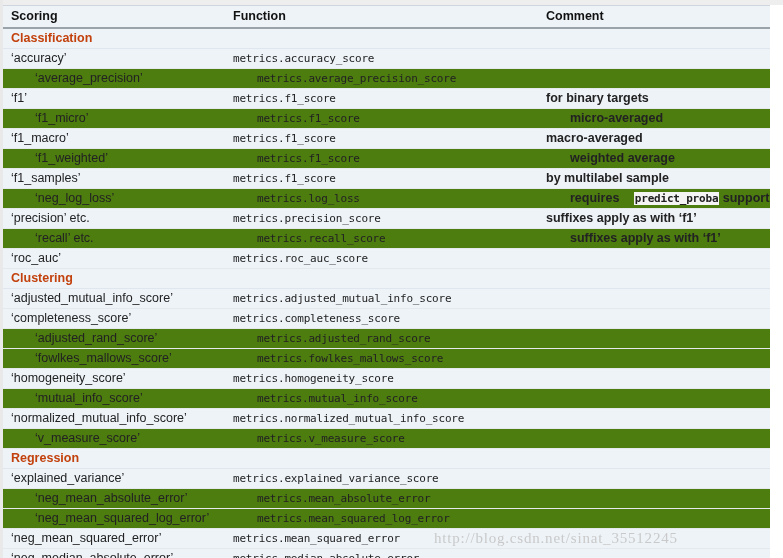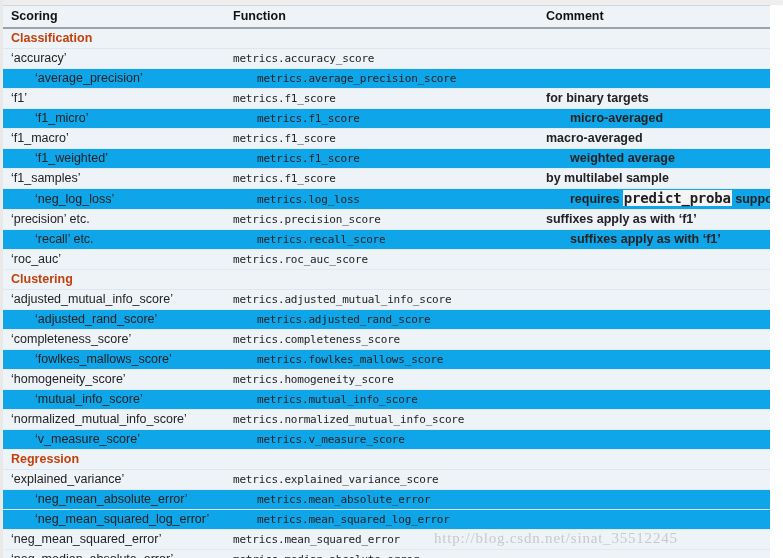--- a/index.html
+++ b/index.html
@@ -89,21 +89,21 @@
     font-size: 12.5px;
     border-bottom: 1px solid #dfe6ed;
   }
 
   
   tr.data-row td {
     border-bottom: 1px solid #e3e9ef;
     color: #222222;
   }
   tr.data-row.odd td  { background: #eef3f8; }
-  tr.data-row.even td { background: #0ea5e9; padding-left: 32px; }
+  tr.data-row.even td { background: #4d7c0f; padding-left: 32px; }
 
   td.scoring-cell {
     color: #1a1a1a;
     font-size: 12.5px;
   }
 
   td.function-cell {
     color: #2f6b9a;
     font-family: "DejaVu Sans Mono", "Liberation Mono", monospace;
     font-size: 11px;
@@ -111,25 +111,26 @@
   }
 
   td.comment-cell {
     color: #1a1a1a;
     font-size: 12.5px;
     font-weight: bold;
   }
 
   code.inline-code {
     font-family: "DejaVu Sans Mono", "Liberation Mono", monospace;
-    font-size: 14px;
+    font-size: 11px;
     color: #202020;
     background: #f4f4f4;
     padding: 0 1px;
     letter-spacing: -0.2px;
+    margin-left: 11px;
   }
 
   
   #watermark {
     position: absolute;
     left: 434px;
     top: 530px;
     font-family: "Liberation Serif", "DejaVu Serif", serif;
     font-size: 15px;
     color: #c9c9c9;
@@ -220,28 +221,28 @@
             <td class="comment-cell"></td>
           </tr>
           <tr class="section-row">
             <td colspan="3">Clustering</td>
           </tr>
           <tr class="data-row odd">
             <td class="scoring-cell">‘adjusted_mutual_info_score’</td>
             <td class="function-cell">metrics.adjusted_mutual_info_score</td>
             <td class="comment-cell"></td>
           </tr>
+          <tr class="data-row odd">
+            <td class="scoring-cell">‘completeness_score’</td>
+            <td class="function-cell">metrics.completeness_score</td>
+            <td class="comment-cell"></td>
+          </tr>
           <tr class="data-row even">
             <td class="scoring-cell">‘adjusted_rand_score’</td>
             <td class="function-cell">metrics.adjusted_rand_score</td>
-            <td class="comment-cell"></td>
-          </tr>
-          <tr class="data-row odd">
-            <td class="scoring-cell">‘completeness_score’</td>
-            <td class="function-cell">metrics.completeness_score</td>
             <td class="comment-cell"></td>
           </tr>
           <tr class="data-row even">
             <td class="scoring-cell">‘fowlkes_mallows_score’</td>
             <td class="function-cell">metrics.fowlkes_mallows_score</td>
             <td class="comment-cell"></td>
           </tr>
           <tr class="data-row odd">
             <td class="scoring-cell">‘homogeneity_score’</td>
             <td class="function-cell">metrics.homogeneity_score</td>

